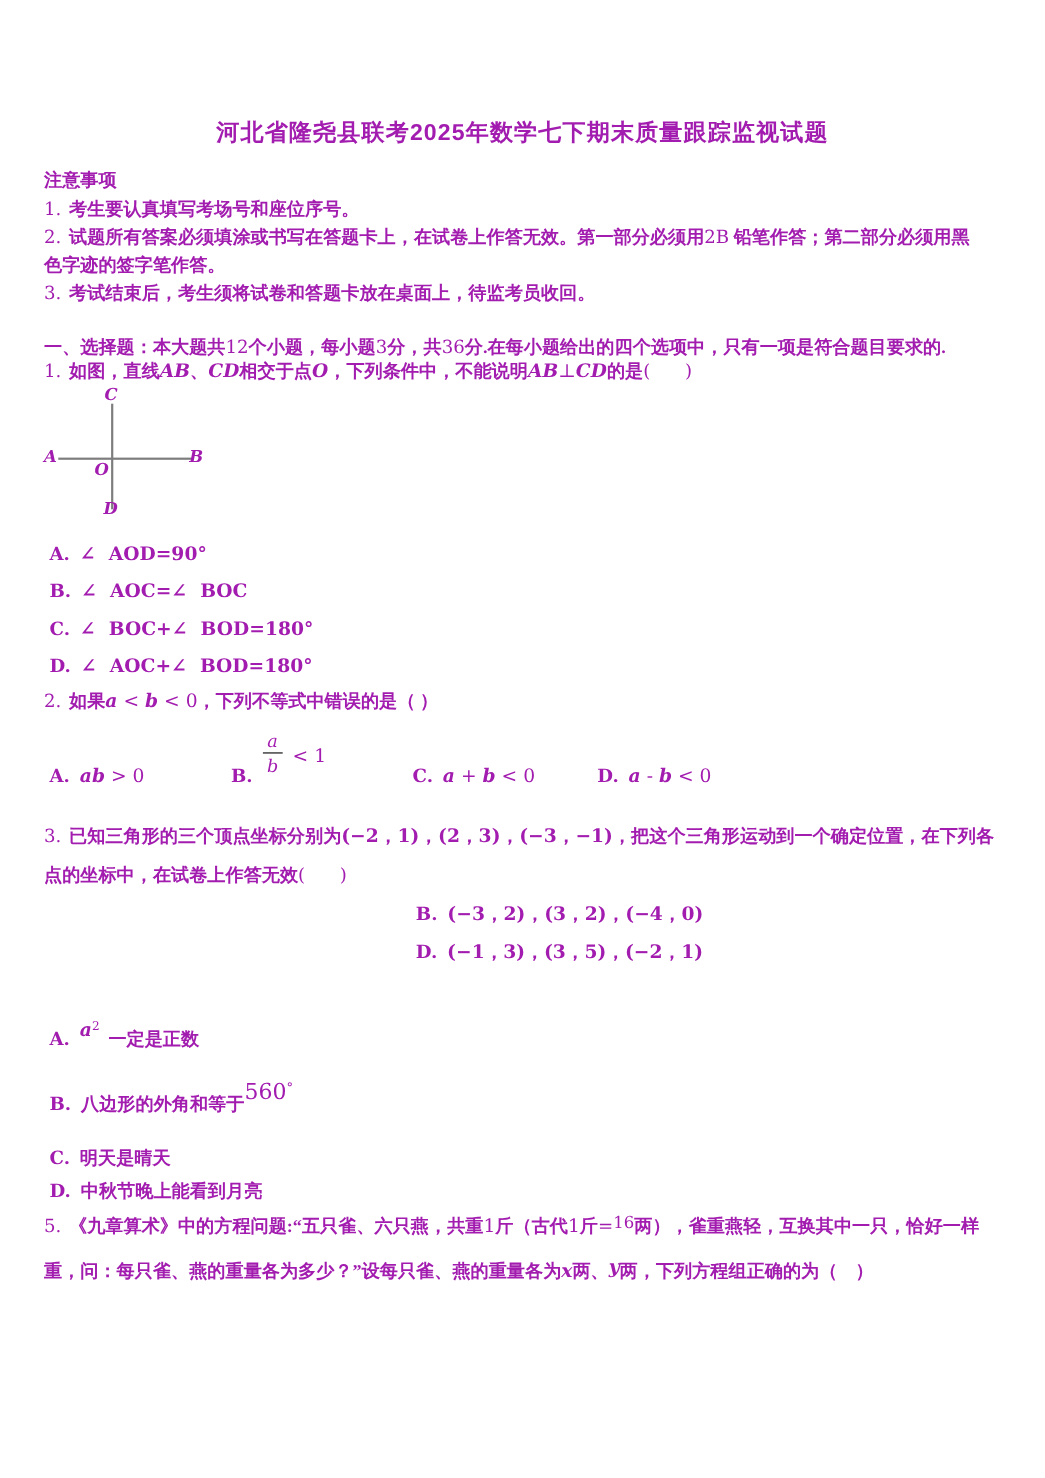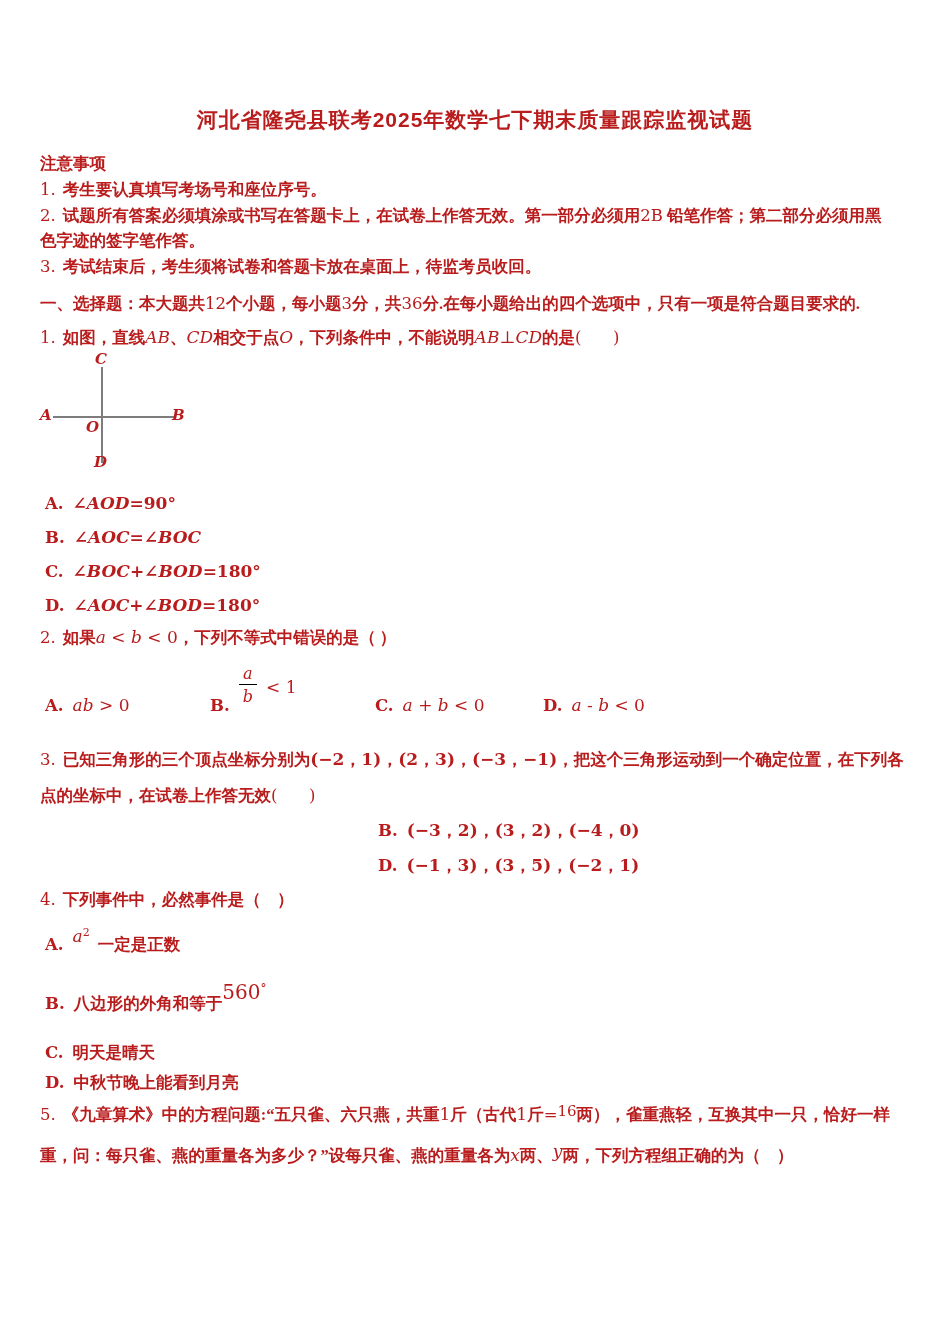--- a/index.html
+++ b/index.html
@@ -1,26 +1,26 @@
 <!DOCTYPE html>
 <html><head>
 <meta charset="utf-8">
 <style>
   html,body{margin:0;padding:0;background:#ffffff;}
   .page{position:relative;width:950px;height:1344px;background:#ffffff;overflow:hidden;
-        font-family:"Liberation Serif",serif;color:#b91c1c;}
+        font-family:"Liberation Serif",serif;color:#a21caf;}
   .title{position:absolute;top:106px;left:0;width:100%;text-align:center;
          font-family:"Liberation Sans",sans-serif;font-weight:700;font-size:21px;letter-spacing:1px;}
   .ln{position:absolute;left:40px;font-size:16.5px;line-height:23px;font-weight:600;white-space:pre;}
   .ln span{display:inline;}
   
   .sr  {font-family:"DejaVu Serif","Liberation Serif",serif;font-weight:400;}
   .srb {font-family:"DejaVu Serif","Liberation Serif",serif;font-weight:700;}
-  .sri {font-family:"DejaVu Serif","Liberation Serif",serif;font-weight:400;font-style:italic;}
-  .srbi{font-family:"DejaVu Serif","Liberation Serif",serif;font-weight:700;font-style:italic;}
+  .sri {font-family:"DejaVu Serif","Liberation Serif",serif;font-weight:700;font-style:italic;}
+  .srbi{font-family:"DejaVu Serif","Liberation Serif",serif;font-weight:700;margin-left:12px;}
   .lbl {font-family:"DejaVu Serif","Liberation Serif",serif;font-weight:700;margin-right:9px;}
   .qn  {margin-right:7px;}
   .ml8 {margin-left:8px;}
   .f11{font-size:11px;} .f12{font-size:12px;} .f15{font-size:15px;} .f17{font-size:17px;} .f20{font-size:20px;}
   .r4{position:relative;top:-4px;} .r8{position:relative;top:-8px;} .r10{position:relative;top:-10px;}
   .r14{position:relative;top:-14px;} .r16{position:relative;top:-16px;}
   
   .figure{position:absolute;}
   .fline{position:absolute;background:#7d7d7d;}
   .flabel{position:absolute;font-family:"DejaVu Serif","Liberation Serif",serif;
@@ -37,21 +37,21 @@
 <div class="page">
 
   <div class="title">河北省隆尧县联考2025年数学七下期末质量跟踪监视试题</div>
 
   <div class="ln" style="top:152px;">注意事项</div>
   <div class="ln" style="top:178px;"><span class="sr qn">1.</span><span>考生要认真填写考场号和座位序号。</span></div>
   <div class="ln" style="top:204px;"><span class="sr qn">2.</span><span>试题所有答案必须填涂或书写在答题卡上，在试卷上作答无效。第一部分必须用</span><span class="sr">2B</span><span> 铅笔作答；第二部分必须用黑</span></div>
   <div class="ln" style="top:229px;"><span>色字迹的签字笔作答。</span></div>
   <div class="ln" style="top:255px;"><span class="sr qn">3.</span><span>考试结束后，考生须将试卷和答题卡放在桌面上，待监考员收回。</span></div>
 
-  <div class="ln" style="top:292px;text-align:center;"><span>一、选择题：本大题共</span><span class="sr">12</span><span>个小题，每小题</span><span class="sr">3</span><span>分，共</span><span class="sr">36</span><span>分.在每小题给出的四个选项中，只有一项是符合题目要求的.</span></div>
+  <div class="ln" style="top:304px;text-align:center;"><span>一、选择题：本大题共</span><span class="sr">12</span><span>个小题，每小题</span><span class="sr">3</span><span>分，共</span><span class="sr">36</span><span>分.在每小题给出的四个选项中，只有一项是符合题目要求的.</span></div>
 
   <div class="ln" style="top:326px;"><span class="sr qn">1.</span><span>如图，直线</span><span class="sri f17">AB</span><span>、</span><span class="sri f17">CD</span><span>相交于点</span><span class="sri f17">O</span><span>，下列条件中，不能说明</span><span class="sri f17">AB</span><span class="sr f17">⊥</span><span class="sri f17">CD</span><span>的是</span><span class="sr">(&nbsp;&nbsp;&nbsp;&nbsp;&nbsp;&nbsp;)</span></div>
 
   <div class="figure" style="left:40px;top:352px;width:160px;height:126px;">
     <div class="fline" style="left:61px;top:15px;width:1.5px;height:96px;"></div>
     <div class="fline" style="left:13px;top:64px;width:122px;height:2px;"></div>
     <span class="flabel" style="left:55px;top:0px;">C</span>
     <span class="flabel" style="left:0px;top:56px;">A</span>
     <span class="flabel" style="left:132px;top:56px;">B</span>
     <span class="flabel" style="left:46px;top:68px;">O</span>
@@ -72,21 +72,20 @@
   </div>
   <div class="ln" style="top:676px;left:266px;"><span class="sr f17">&lt; 1</span></div>
   <div class="ln" style="top:694px;left:375px;"><span class="lbl">C.</span><span class="sri f17">a</span><span class="sr f17"> + </span><span class="sri f17">b</span><span class="sr f17"> &lt; 0</span></div>
   <div class="ln" style="top:694px;left:543px;"><span class="lbl">D.</span><span class="sri f17">a</span><span class="sr f17"> - </span><span class="sri f17">b</span><span class="sr f17"> &lt; 0</span></div>
 
   <div class="ln" style="top:748px;"><span class="sr qn">3.</span><span>已知三角形的三个顶点坐标分别为</span><span class="srb f17">(−2，1)，(2，3)，(−3，−1)</span><span>，把这个三角形运动到一个确定位置，在下列各</span></div>
   <div class="ln" style="top:784px;"><span>点的坐标中，在试卷上作答无效</span><span class="sr">(&nbsp;&nbsp;&nbsp;&nbsp;&nbsp;&nbsp;)</span></div>
   <div class="ln" style="top:819px;left:378px;"><span class="lbl">B.</span><span class="srb f17">(−3，2)，(3，2)，(−4，0)</span></div>
   <div class="ln" style="top:854px;left:378px;"><span class="lbl">D.</span><span class="srb f17">(−1，3)，(3，5)，(−2，1)</span></div>
 
-  <div class="ln" style="top:888px;"><span class="sr qn">4.</span><span>下列事件中，必然事件是（　）</span></div>
   <div class="ln" style="top:933px;left:45px;"><span class="lbl">A.</span><span class="sri f17 r8">a</span><span class="sr f11 r14">2</span><span class="ml8">一定是正数</span></div>
   <div class="ln" style="top:991px;left:45px;"><span class="lbl">B.</span><span>八边形的外角和等于</span><span class="sr f20 r10">560</span><span class="sr f12 r16">°</span></div>
   <div class="ln" style="top:1041px;left:45px;"><span class="lbl">C.</span><span>明天是晴天</span></div>
   <div class="ln" style="top:1071px;left:45px;"><span class="lbl">D.</span><span>中秋节晚上能看到月亮</span></div>
 
   <div class="ln" style="top:1103px;"><span class="sr qn">5.</span><span>《九章算术》中的方程问题:“五只雀、六只燕，共重</span><span class="sr f17">1</span><span>斤（古代</span><span class="sr f17">1</span><span>斤</span><span class="sr">=</span><span class="sr f15 r4">16</span><span>两），雀重燕轻，互换其中一只，恰好一样</span></div>
   <div class="ln" style="top:1144px;"><span>重，问：每只雀、燕的重量各为多少？”设每只雀、燕的重量各为</span><span class="sri f17">x</span><span>两、</span><span class="sri f17 r4">y</span><span>两，下列方程组正确的为（　）</span></div>
 
 </div>
 

